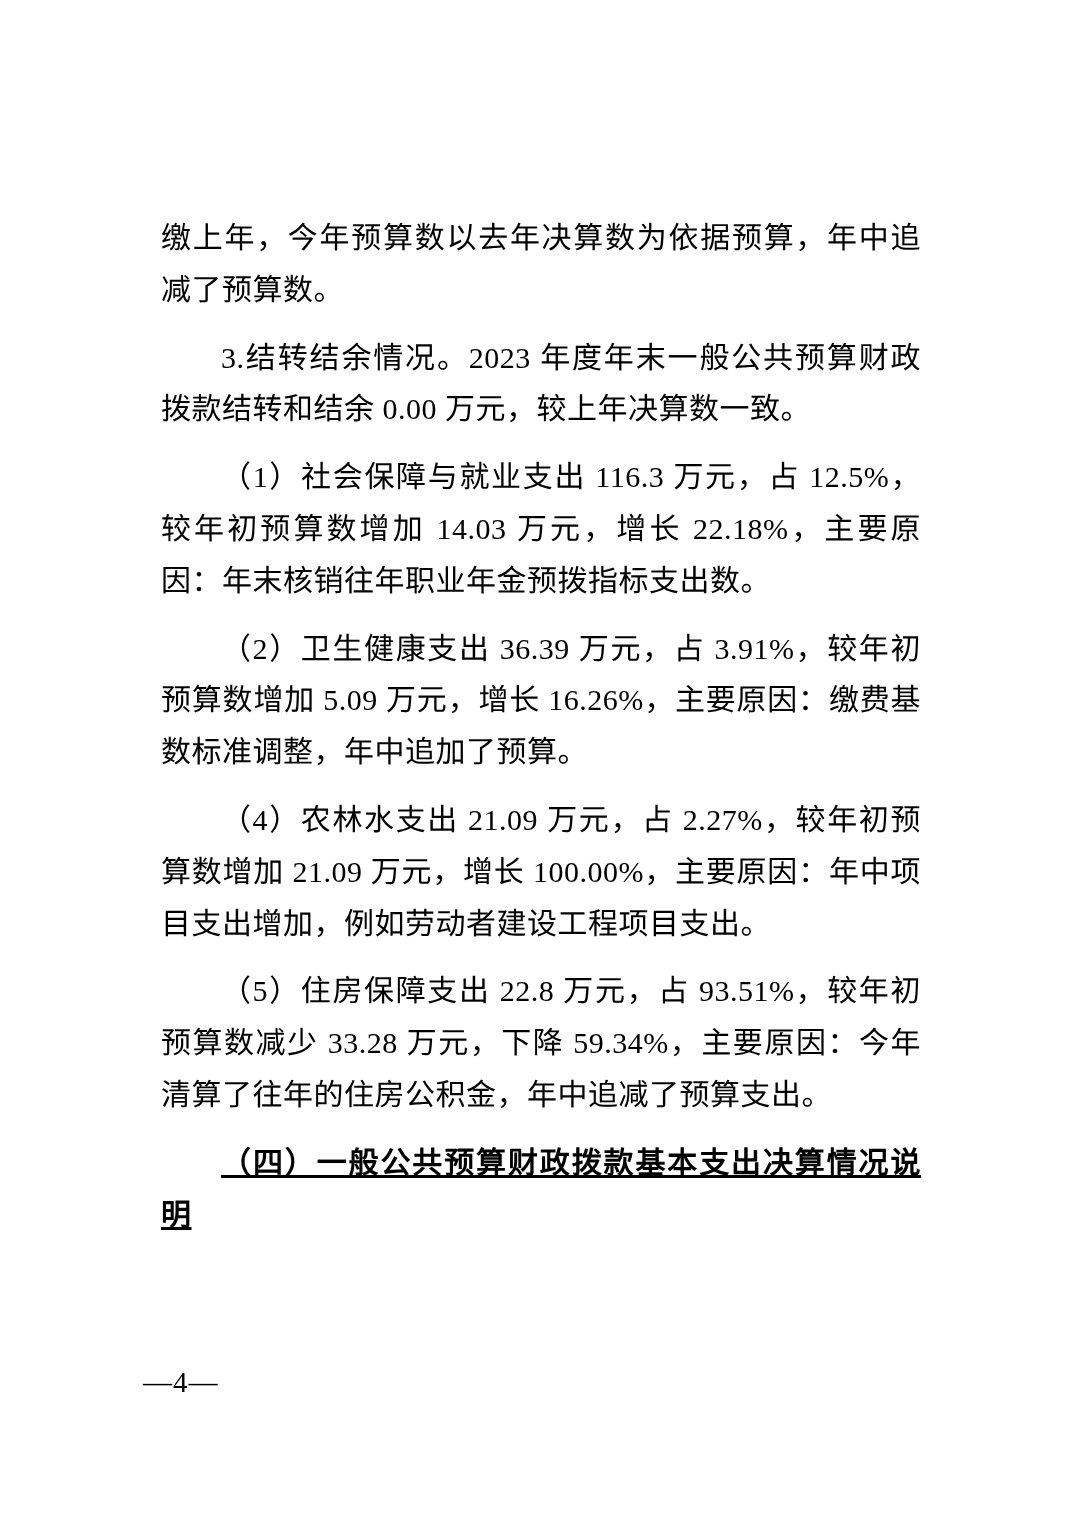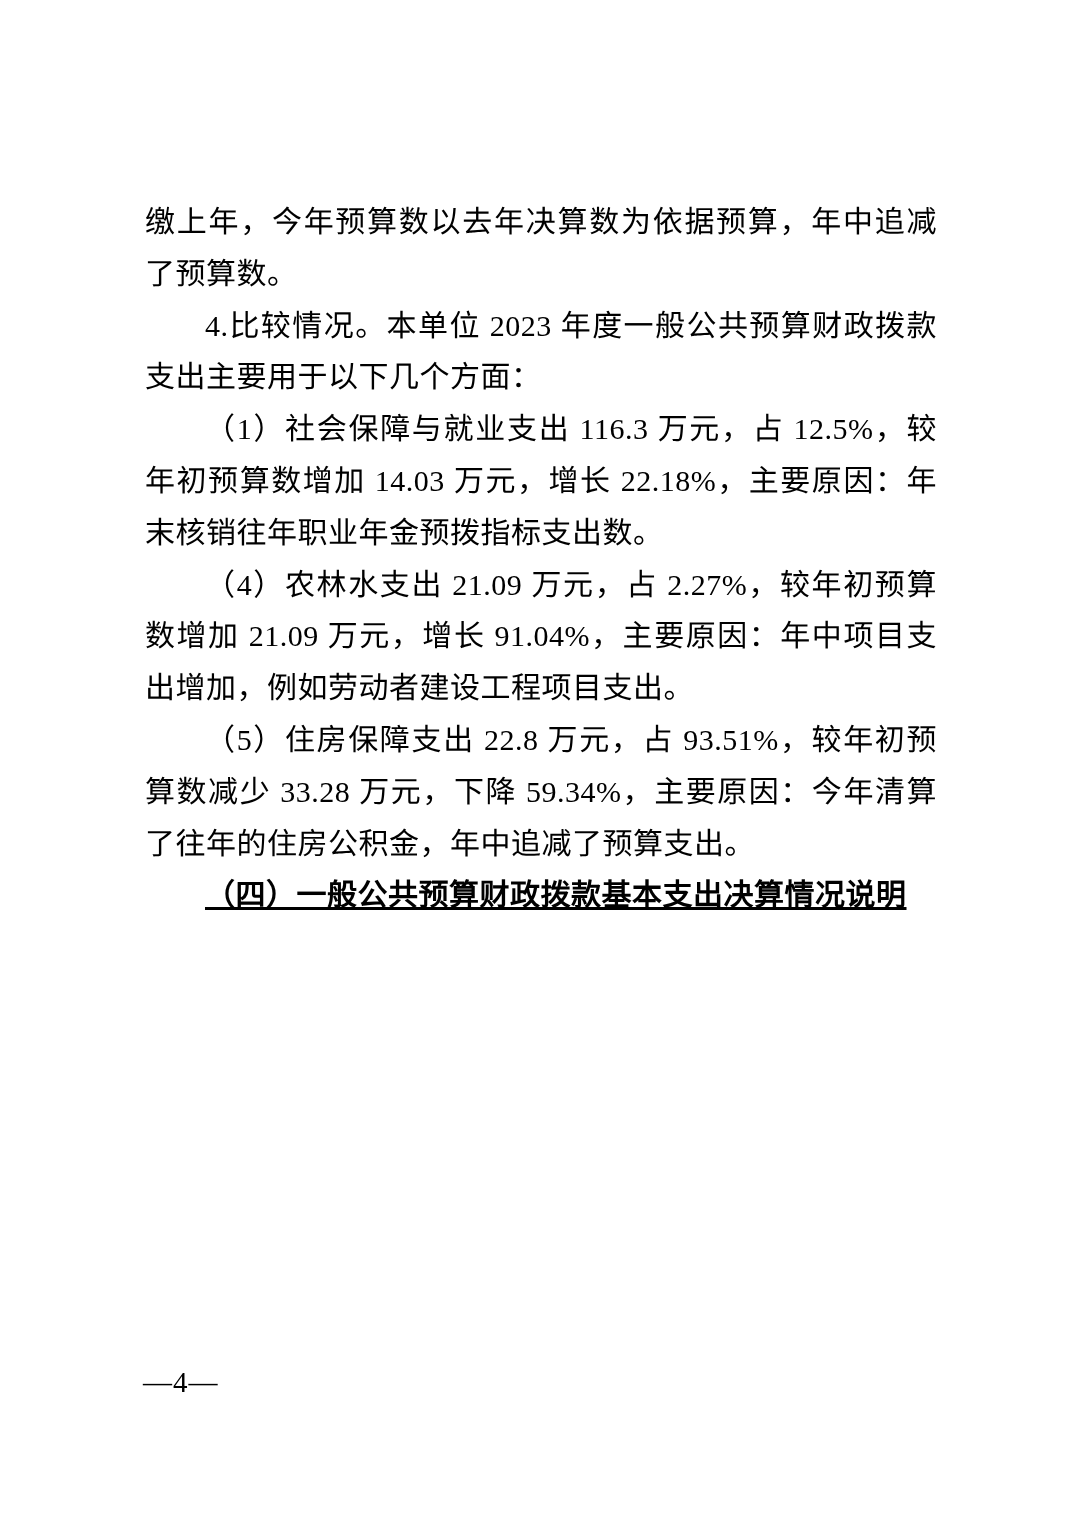--- a/index.html
+++ b/index.html
@@ -21,21 +21,21 @@
     left: 145px;
     top: 196px;
     width: 792px;
     font-size: 30px;
     line-height: 51.8px;
     text-align: justify;
     text-justify: inter-ideograph;
     letter-spacing: 0.5px;
   }
   .content p {
-    margin: 0;
+    margin: 16px;
     padding: 0;
   }
   .content p.indent {
     text-indent: 2em;
   }
   .content p.bold {
     font-weight: bold;
     text-decoration: underline;
   }
   .page-number {
@@ -47,20 +47,21 @@
     letter-spacing: 1px;
     white-space: pre;
   }
 </style>
 </head>
 <body>
 
 <div class="page">
   <div class="content" id="paragraphs">
       <p class="">缴上年，今年预算数以去年决算数为依据预算，年中追减了预算数。</p>
-      <p class="indent">4.比较情况。本单位 2023 年度一般公共预算财政拨款支出主要用于以下几个方面：</p>
+      <p class="indent">3.结转结余情况。2023 年度年末一般公共预算财政拨款结转和结余 0.00 万元，较上年决算数一致。</p>
       <p class="indent">（1）社会保障与就业支出 116.3 万元，占 12.5%，较年初预算数增加 14.03 万元，增长 22.18%，主要原因：年末核销往年职业年金预拨指标支出数。</p>
-      <p class="indent">（4）农林水支出 21.09 万元，占 2.27%，较年初预算数增加 21.09 万元，增长 91.04%，主要原因：年中项目支出增加，例如劳动者建设工程项目支出。</p>
+      <p class="indent">（2）卫生健康支出 36.39 万元，占 3.91%，较年初预算数增加 5.09 万元，增长 16.26%，主要原因：缴费基数标准调整，年中追加了预算。</p>
+      <p class="indent">（4）农林水支出 21.09 万元，占 2.27%，较年初预算数增加 21.09 万元，增长 100.00%，主要原因：年中项目支出增加，例如劳动者建设工程项目支出。</p>
       <p class="indent">（5）住房保障支出 22.8 万元，占 93.51%，较年初预算数减少 33.28 万元，下降 59.34%，主要原因：今年清算了往年的住房公积金，年中追减了预算支出。</p>
       <p class="indent bold">（四）一般公共预算财政拨款基本支出决算情况说明</p>
     </div>
   <div class="page-number">—4—</div>
 </div>
 
 </body></html>

